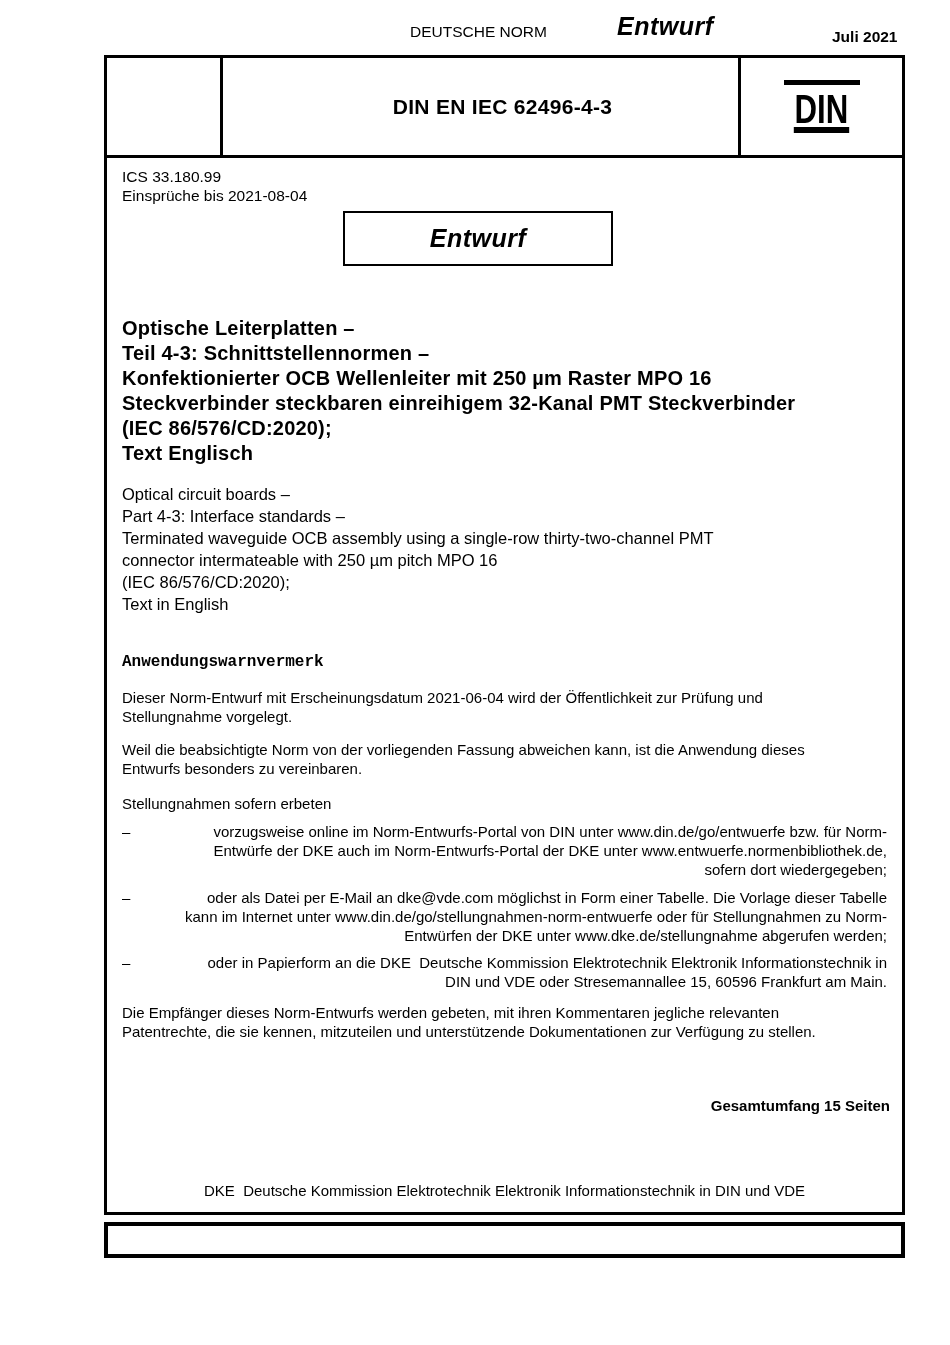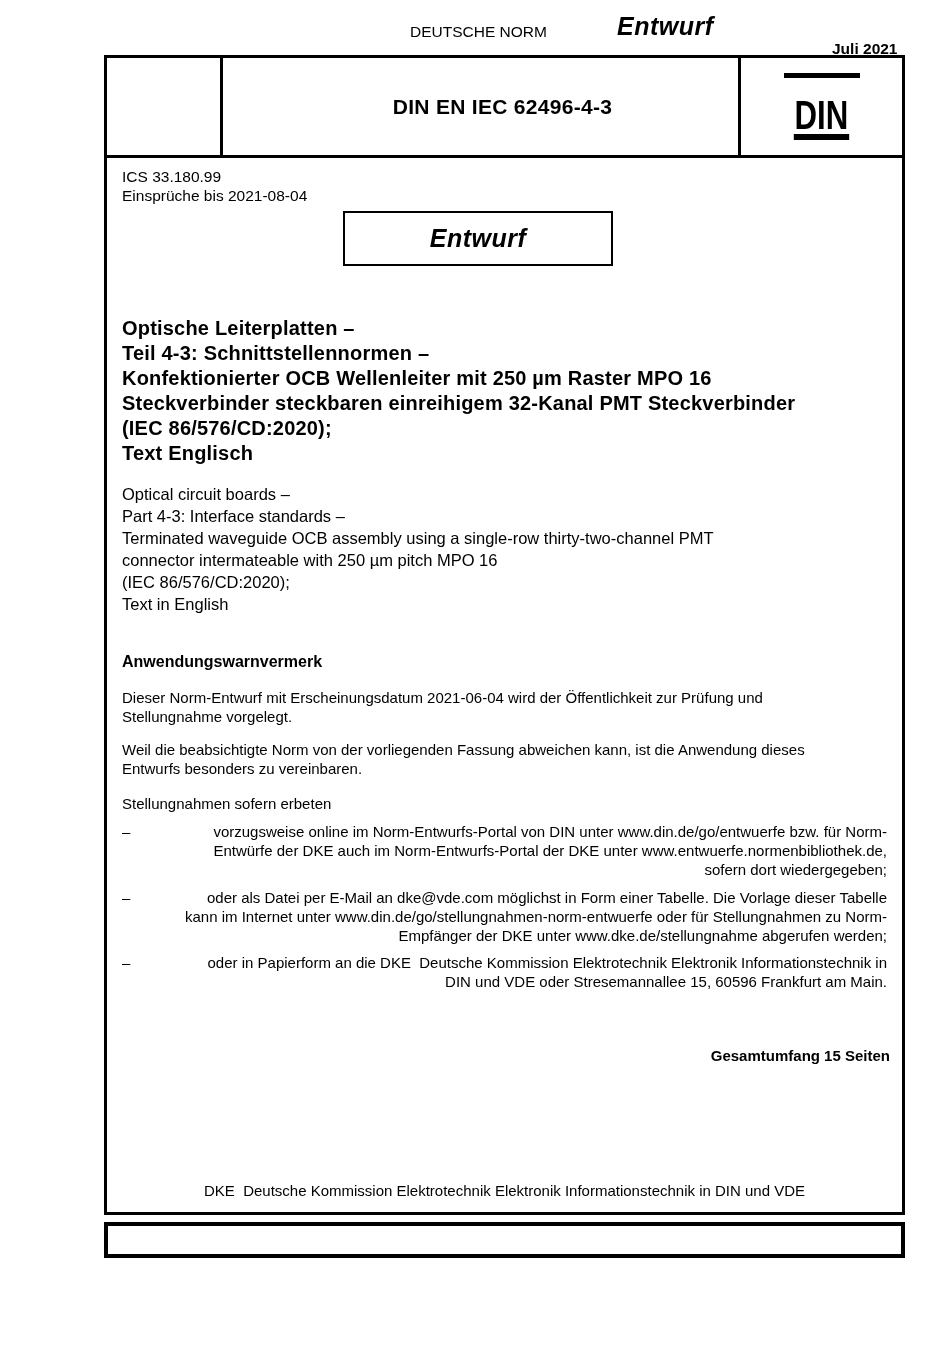--- a/index.html
+++ b/index.html
@@ -12,21 +12,21 @@
     font-family: "Liberation Sans", sans-serif;
     color: #000000;
     -webkit-font-smoothing: antialiased;
   }
   .page { position: relative; width: 950px; height: 1109px; }
 
   
   .masthead { position: relative; height: 55px; }
   .m-label  { position: absolute; left: 410px; top: 23px; font-size: 15.5px; }
   .m-draft  { position: absolute; left: 617px; top: 12px; font-size: 25px; font-weight: bold; font-style: italic; letter-spacing: 0.5px; }
-  .m-date   { position: absolute; left: 832px; top: 40px; font-size: 15.5px; font-weight: bold; }
+  .m-date   { position: absolute; left: 832px; top: 28px; font-size: 15.5px; font-weight: bold; }
 
   
   .frame {
     position: relative;
     margin-left: 104px;
     width: 801px;
     height: 1160px;
     border: 3px solid #000;
     box-sizing: border-box;
   }
@@ -36,21 +36,21 @@
     flex: 1;
     display: flex; align-items: center; justify-content: center;
     font-size: 21px; font-weight: bold; letter-spacing: 0.3px; padding-left: 44px;
   }
   .hcell-din {
     width: 164px;
     border-left: 3px solid #000;
     box-sizing: border-box;
     display: flex; align-items: center; justify-content: center;
   }
-  .din-logo { border-top: 5px solid #000; padding-top: 20px; width: 76px; text-align: center; }
+  .din-logo { border-top: 5px solid #000; padding-top: 7px; width: 76px; text-align: center; }
   .din-word {
     display: inline-block;
     font-size: 40px; font-weight: bold; line-height: 0.86;
     transform: scaleX(0.78); transform-origin: center;
     border-bottom: 6px solid #000;
     padding: 0 1px 1px 1px;
   }
 
   
   .content { position: relative; height: 1054px; }
@@ -69,21 +69,21 @@
   }
   .pre { white-space: pre-line; }
   .title-de {
     margin: 50px 15px 0 15px;
     font-size: 20px; font-weight: bold; line-height: 25px; letter-spacing: 0.2px;
   }
   .title-en {
     margin: 17px 15px 0 15px;
     font-size: 16.5px; line-height: 22px;
   }
-  .warn-heading { margin: 38px 15px 0 15px; font-size: 16px; font-weight: bold; }
+  .warn-heading { margin: 38px 15px 0 15px; font-size: 16px; font-weight: bold; font-family: Liberation Mono, monospace; }
   .body-text { font-size: 15px; line-height: 19px; }
   .para1   { margin: 17px 15px 0 15px; }
   .para2   { margin: 14px 15px 0 15px; }
   .request { margin: 16px 15px 0 15px; }
   .dash-list { margin: 9px 15px 0 15px; padding: 0; list-style: none; }
   .dash-list li { display: flex; margin-top: 9px; }
   .dash-list li:first-child { margin-top: 0; }
   .dash-list li + li.tight { margin-top: 8px; }
   .dash { width: 22px; flex: 0 0 22px; }
   .li-text { flex: 1; text-align: right; }
@@ -166,29 +166,31 @@
         <li>
           <span class="dash">–</span>
           <span class="li-text pre">vorzugsweise online im Norm-Entwurfs-Portal von DIN unter www.din.de/go/entwuerfe bzw. für Norm-
 Entwürfe der DKE auch im Norm-Entwurfs-Portal der DKE unter www.entwuerfe.normenbibliothek.de,
 sofern dort wiedergegeben;</span>
         </li>
         <li>
           <span class="dash">–</span>
           <span class="li-text pre">oder als Datei per E-Mail an dke@vde.com möglichst in Form einer Tabelle. Die Vorlage dieser Tabelle
 kann im Internet unter www.din.de/go/stellungnahmen-norm-entwuerfe oder für Stellungnahmen zu Norm-
-Empfänger der DKE unter www.dke.de/stellungnahme abgerufen werden;</span>
+Entwürfen der DKE unter www.dke.de/stellungnahme abgerufen werden;</span>
         </li>
         <li class="tight">
           <span class="dash">–</span>
           <span class="li-text pre">oder in Papierform an die DKE&nbsp; Deutsche Kommission Elektrotechnik Elektronik Informationstechnik in
 DIN und VDE oder Stresemannallee 15, 60596 Frankfurt am Main.</span>
         </li>
       </ul>
 
+      <div class="patent body-text pre">Die Empfänger dieses Norm-Entwurfs werden gebeten, mit ihren Kommentaren jegliche relevanten
+Patentrechte, die sie kennen, mitzuteilen und unterstützende Dokumentationen zur Verfügung zu stellen.</div>
 
       <div class="total-pages">Gesamtumfang 15 Seiten</div>
 
       <div class="footer-org">DKE&nbsp; Deutsche Kommission Elektrotechnik Elektronik Informationstechnik in DIN und VDE</div>
 
     </div>
   </div>
 
   <div class="bottom-strip"></div>
 

